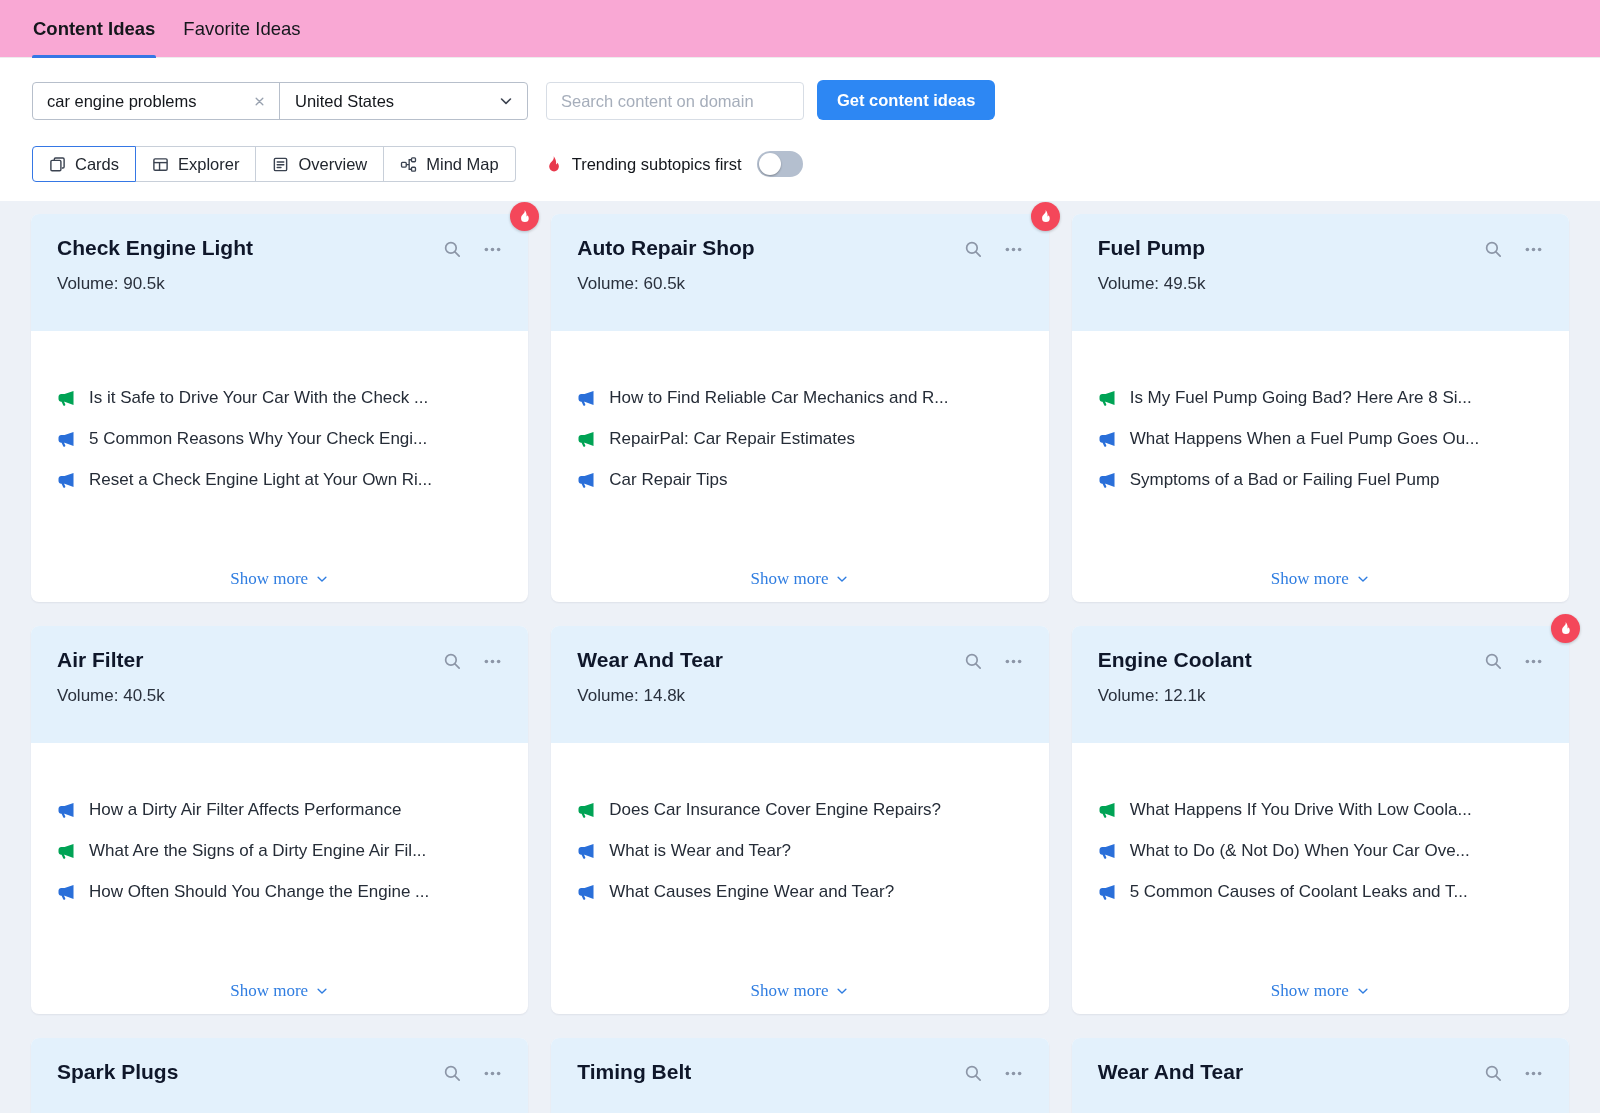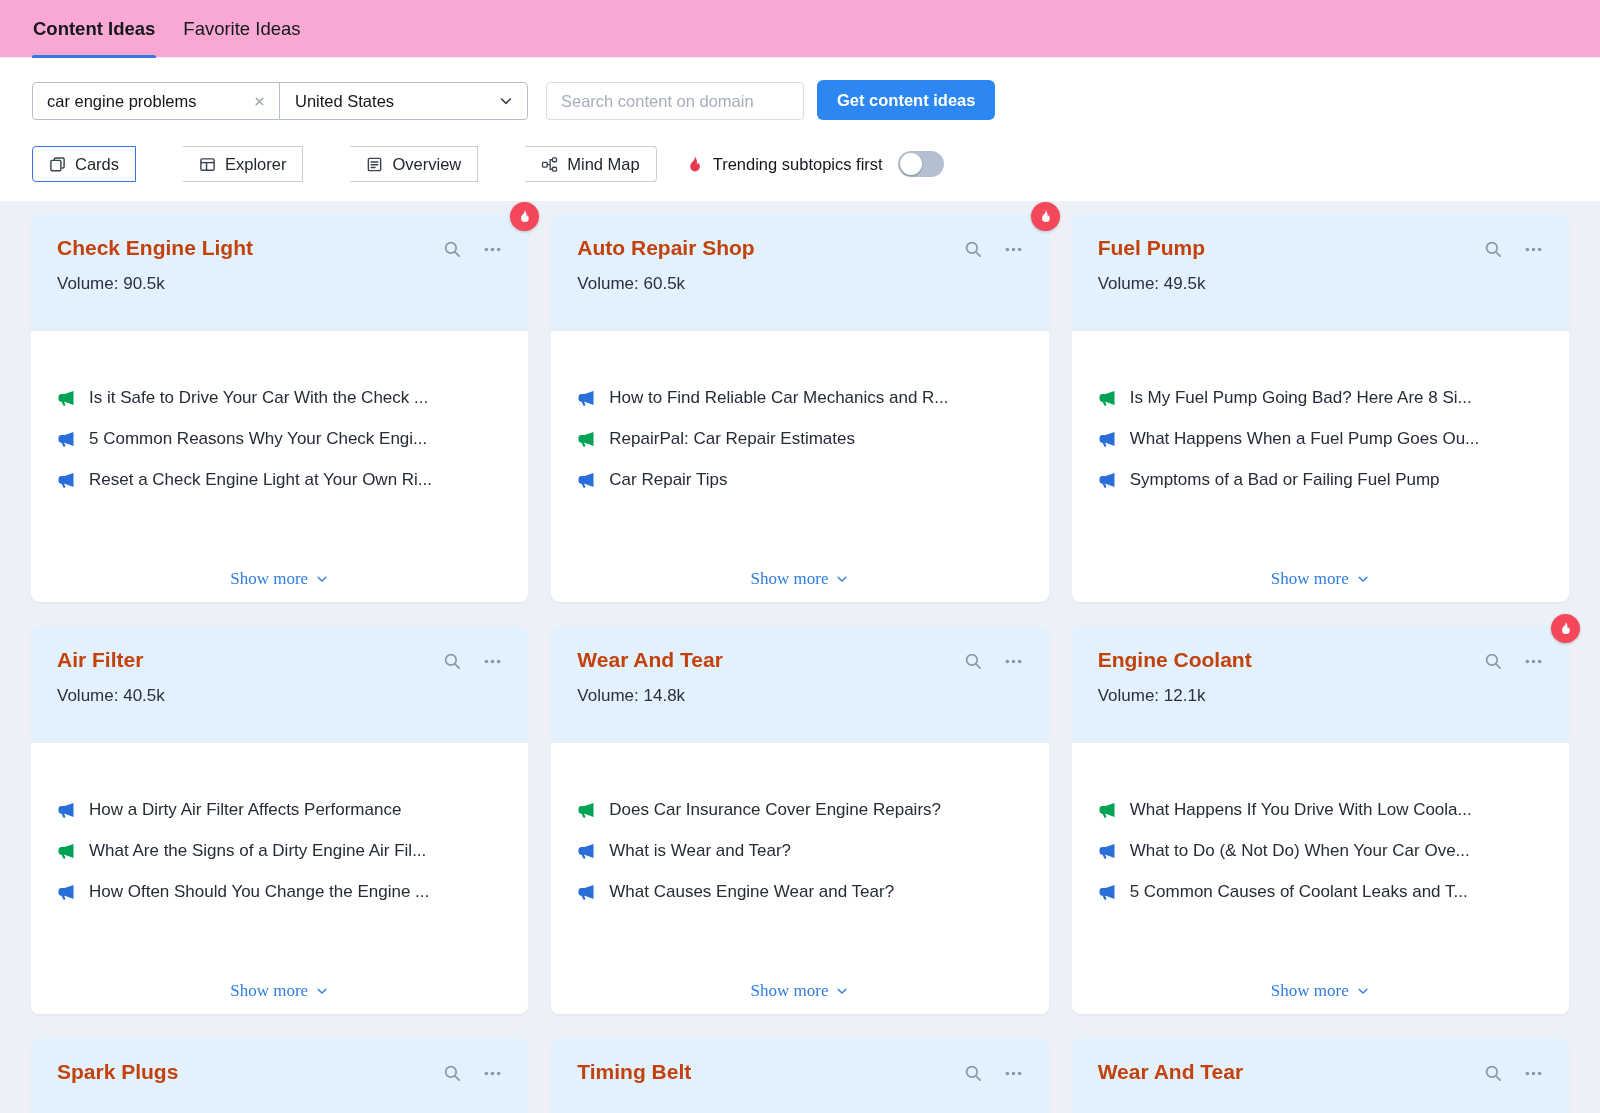--- a/index.html
+++ b/index.html
@@ -37,21 +37,21 @@
          font-size: 16.5px; color: #14171c; cursor: pointer; }
   .country-select .chev { color: #3c4350; }
   .domain-input { margin-left: 18px; width: 258px; height: 38px; border: 1px solid #d7dde5;
          border-radius: 4px; padding: 0 14px; font-family: inherit; font-size: 16.5px; color: #14171c; }
   .domain-input::placeholder { color: #a6aebb; }
   .cta-btn { margin-left: 13px; height: 40px; padding: 0 20px; border: none; border-radius: 6px;
          background: #2d87f3; color: #fff; font-family: inherit; font-size: 16.5px;
          font-weight: 700; cursor: pointer; }
 
   .view-row { display: flex; align-items: center; margin-top: 26px; }
-  .segmented { display: flex; gap: 47px; }
+  .segmented { display: flex; }
   .segment { display: flex; align-items: center; gap: 9px; height: 36px; padding: 0 16px;
          background: #fff; border: 1px solid #c8cfd9; border-left-width: 0;
          font-size: 16.5px; color: #22272f; cursor: pointer; }
   .segment:first-child { border-left-width: 1px; border-radius: 4px 0 0 4px; }
   .segment:last-child { border-radius: 0 4px 4px 0; }
   .segment.active { border: 1px solid #3577e5; font-weight: 400; }
   .seg-icon { color: #3a4250; display: flex; }
 
   .trending-row { display: flex; align-items: center; margin-left: 28px; gap: 9px; }
   .fire-ic { color: #e8394d; display: flex; }
@@ -61,21 +61,21 @@
   .toggle-knob { position: absolute; top: 2px; left: 2px; width: 22px; height: 22px;
          border-radius: 50%; background: #fff; box-shadow: 0 1px 2px rgba(0,0,0,.3); }
 
   
   .main { background: #edf1f7; flex: 1; padding: 13px 31px 0; overflow: hidden; }
   .grid { display: grid; grid-template-columns: repeat(3, 1fr); column-gap: 23px; row-gap: 24px; }
   .card { position: relative; background: #fff; border-radius: 8px; height: 388px;
           box-shadow: 0 1px 2px rgba(25,35,55,.07); }
   .card-header { background: #e3f1fc; border-radius: 8px 8px 0 0; height: 117px; padding: 22px 26px 0; }
   .card-title-row { display: flex; justify-content: space-between; align-items: flex-start; }
-  .card-title { font-size: 21px; font-weight: 700; color: #c2410c; line-height: 1.15; }
+  .card-title { font-size: 21px; font-weight: 700; color: #0f172a; line-height: 1.15; }
   .card-actions { display: flex; align-items: center; gap: 21px; color: #8c96a7; margin-top: 4px; }
   .icon-btn { background: none; border: none; padding: 0; color: inherit; cursor: pointer; display: flex; }
   .card-volume { margin-top: 14px; font-size: 17px; color: #2a313d; }
   .card-body { display: flex; flex-direction: column; height: 271px; padding: 0 26px 13px; }
   .headlines { margin-top: 57px; }
   .headline { display: flex; align-items: center; gap: 14px; margin-bottom: 21px;
          font-size: 17px; color: #252c37; white-space: nowrap; overflow: hidden; cursor: pointer; }
   .hl-ic { flex: none; display: flex; }
   .hl-ic.green { color: #00a355; }
   .hl-ic.blue  { color: #2a6fd9; }

